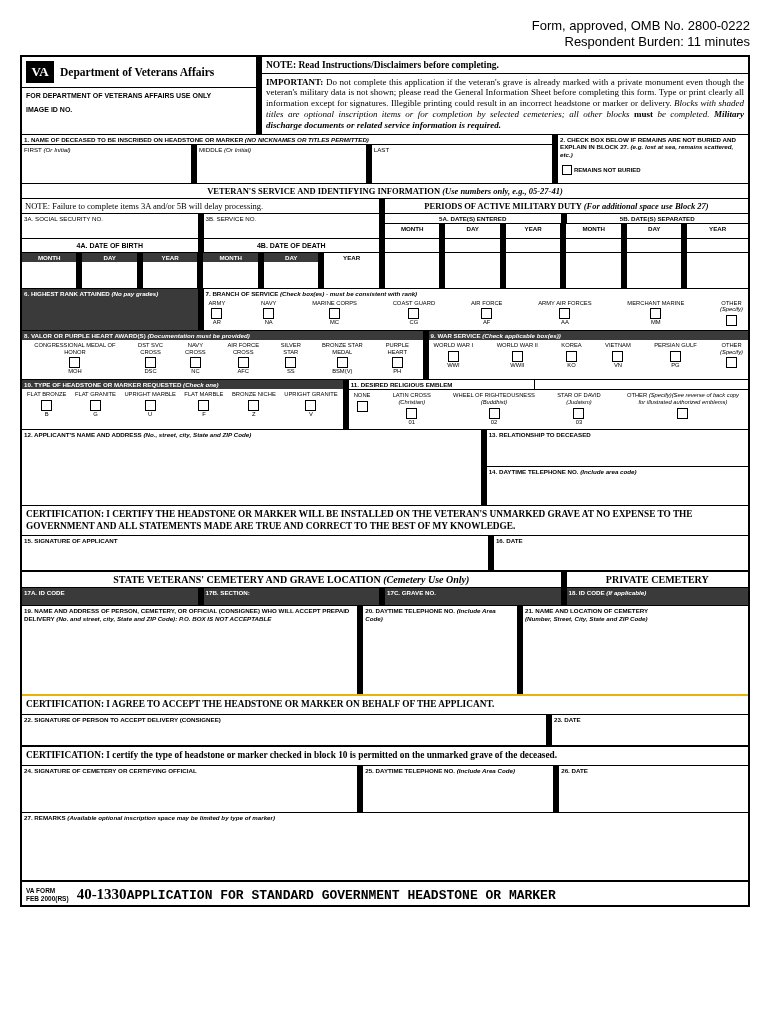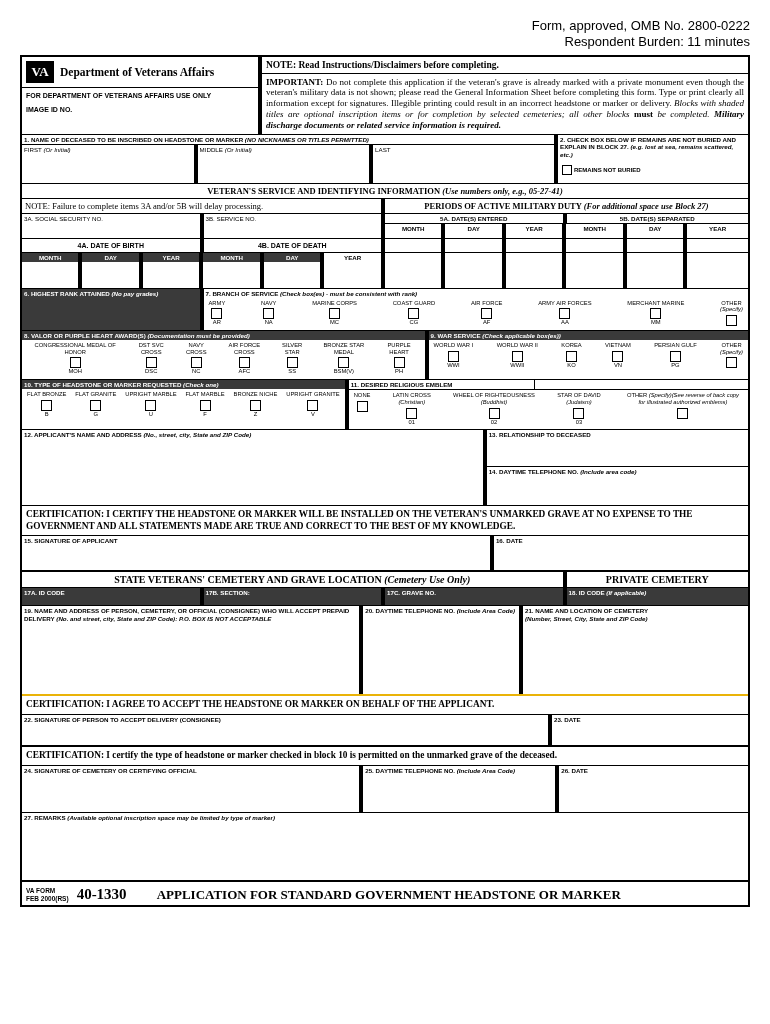--- a/index.html
+++ b/index.html
@@ -4,21 +4,21 @@
 <style>
   html,body{margin:0;padding:0;background:#fff;}
   body{width:770px;height:1024px;font-family:"Liberation Sans",sans-serif;color:#000;}
   .page{position:relative;width:770px;height:1024px;box-sizing:border-box;padding:18px 20px 8px 20px;}
   .omb{text-align:right;font-size:13px;line-height:1.25;margin-bottom:4px;}
   .form{border:2px solid #000;width:730px;box-sizing:border-box;}
   .row{display:flex;}
   .cell{box-sizing:border-box;position:relative;}
   .bt{border-top:1px solid #000;}
   .bb{border-bottom:1px solid #000;}
-  .br{border-right:4px solid #000000;}
+  .br{border-right:6px solid #000000;}
   .lbl{font-size:6.2px;line-height:1.15;padding:1px 2px;}
   .lbl i{font-style:italic;}
   .shade{background:#3a3a3a;color:#fff;}
   .shade .lbl{color:#fff;}
   
   .vaseal{width:26px;height:20px;border:1.5px solid #000;background:#000;color:#fff;font-weight:bold;font-size:13px;
           display:flex;align-items:center;justify-content:center;font-family:"Liberation Serif",serif;}
   .hdr-left{width:240px;}
   .hdr-title{font-family:"Liberation Serif",serif;font-size:11.5px;font-weight:bold;padding-left:6px;}
   .note-head{font-family:"Liberation Serif",serif;font-size:9.5px;font-weight:bold;padding:3px 4px;}
@@ -28,21 +28,21 @@
   .deptuse{font-size:7px;font-weight:bold;line-height:1.3;padding:3px 4px;}
   .sertitle{font-family:"Liberation Serif",serif;font-size:8.5px;font-weight:bold;text-align:center;padding:2px;}
   .cb{display:inline-block;width:8px;height:8px;border:1px solid #000;vertical-align:middle;margin-right:2px;}
   .colhd{font-size:6.2px;font-weight:bold;text-align:center;padding:1px;}
   .fill{height:18px;}
   .cert{font-family:"Liberation Serif",serif;font-size:9.3px;font-weight:bold;padding:3px 4px;line-height:1.25;}
   .bigtitle{font-family:"Liberation Serif",serif;font-size:10px;font-weight:bold;text-align:center;padding:2px;}
   .footer{display:flex;align-items:flex-end;padding:4px 4px 2px 4px;}
   .vaform{font-size:6.5px;font-weight:bold;line-height:1.2;}
   .fnum{font-family:"Liberation Serif",serif;font-size:15px;font-weight:bold;margin-left:8px;}
-  .ftitle{font-family:Liberation Serif, serif;font-size:13px;font-weight:bold;margin-left:30px;}
+  .ftitle{font-family:Liberation Mono, monospace;font-size:13px;font-weight:bold;}
   .chkgrid{display:flex;}
   .chkitem{font-size:5.8px;text-align:center;padding:0 3px;line-height:1.15;}
   .chkitem .bx{display:block;width:9px;height:9px;border:1px solid #000;margin:2px auto 0 auto;}
 </style>
 </head>
 <body>
 
 <div class="page">
 
   <div class="omb">

